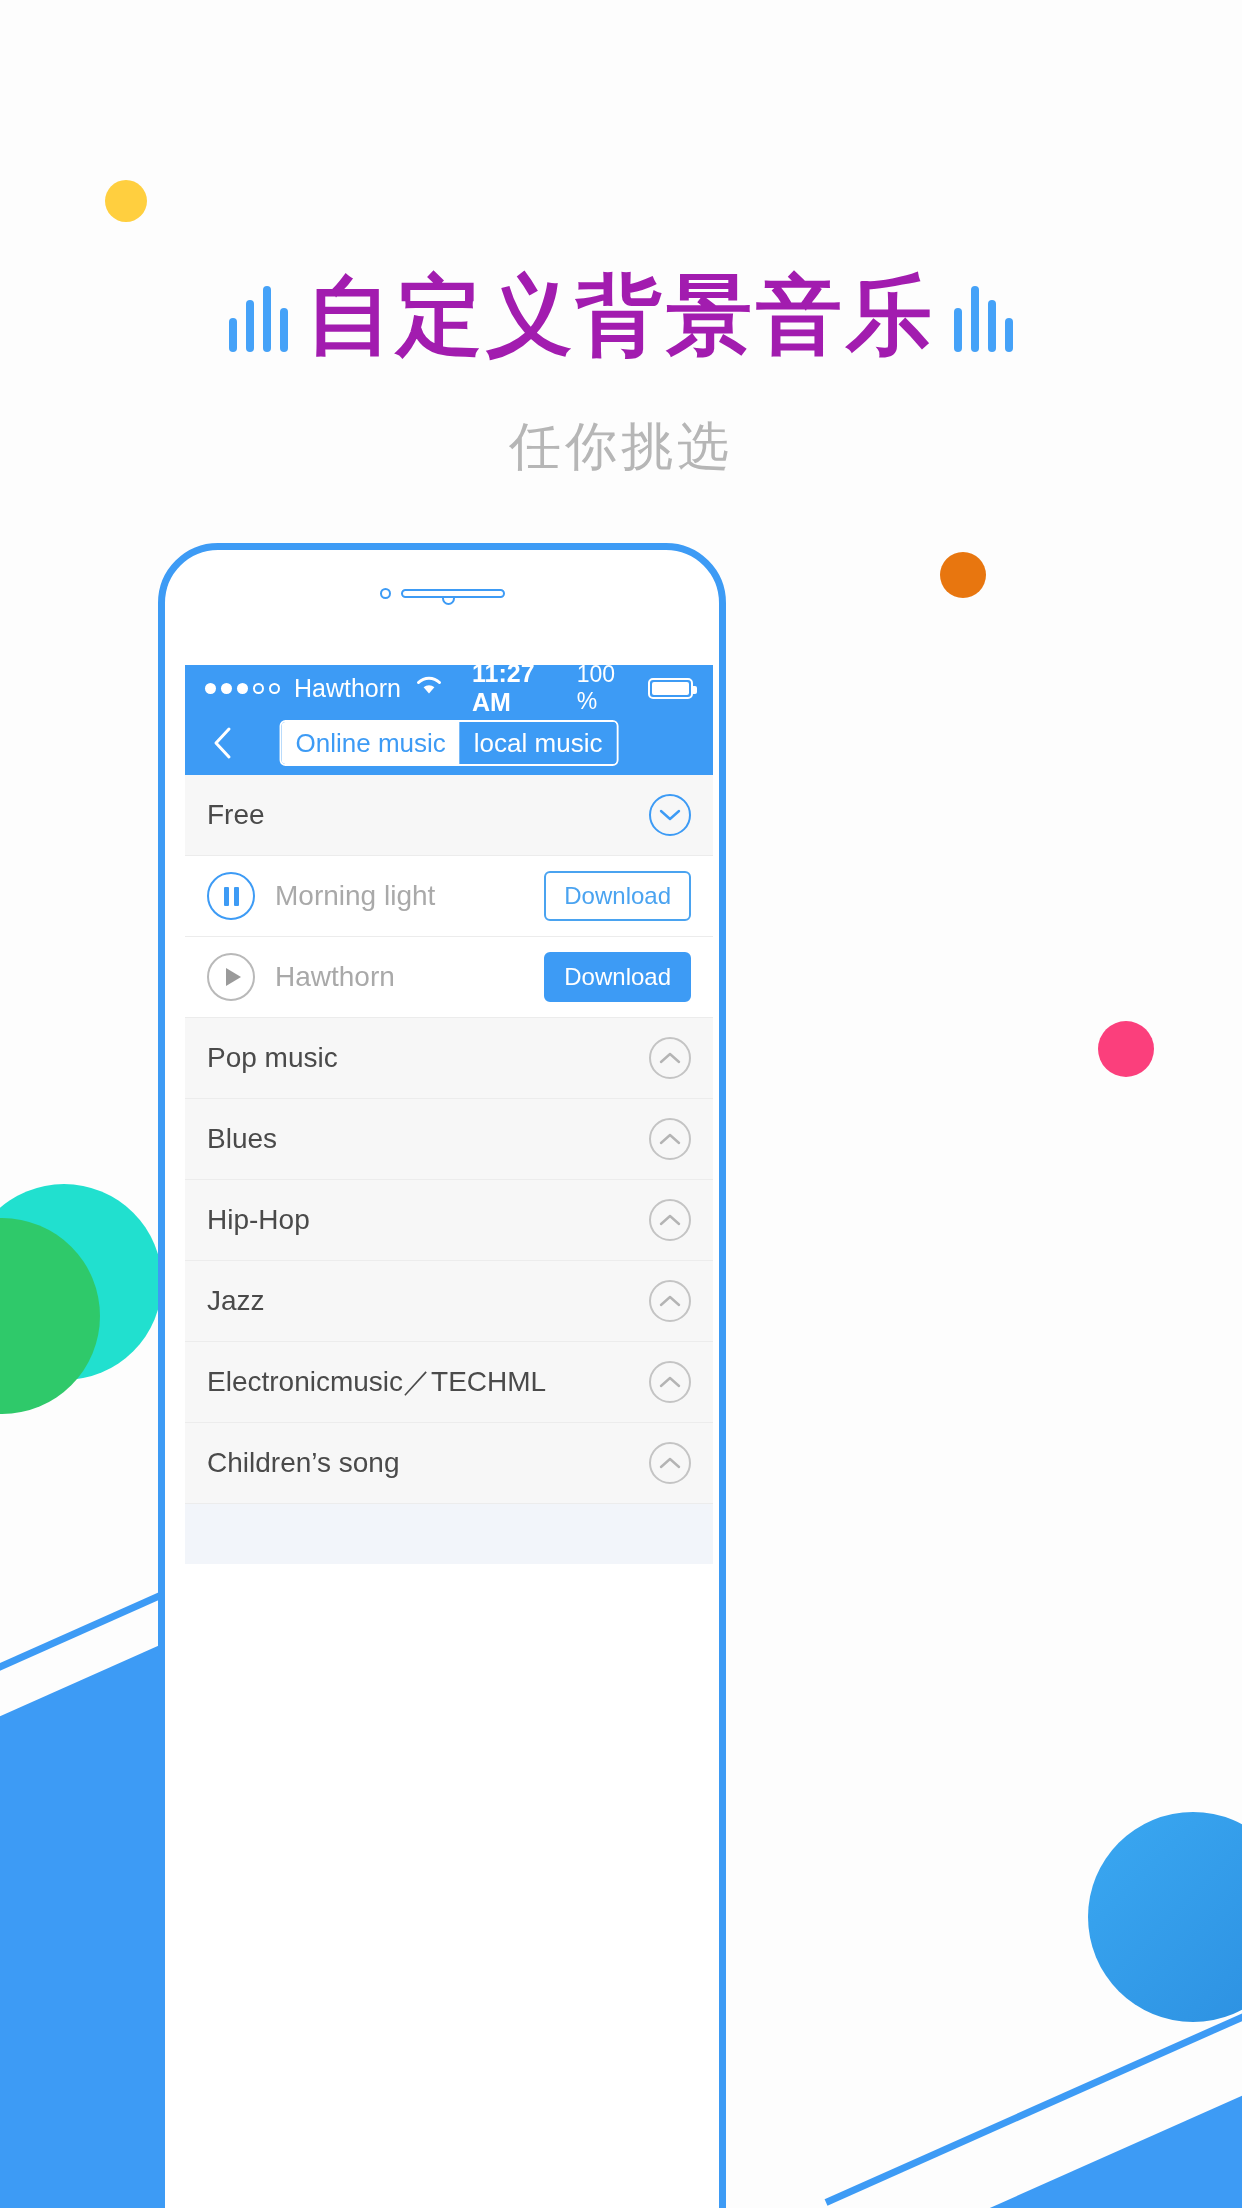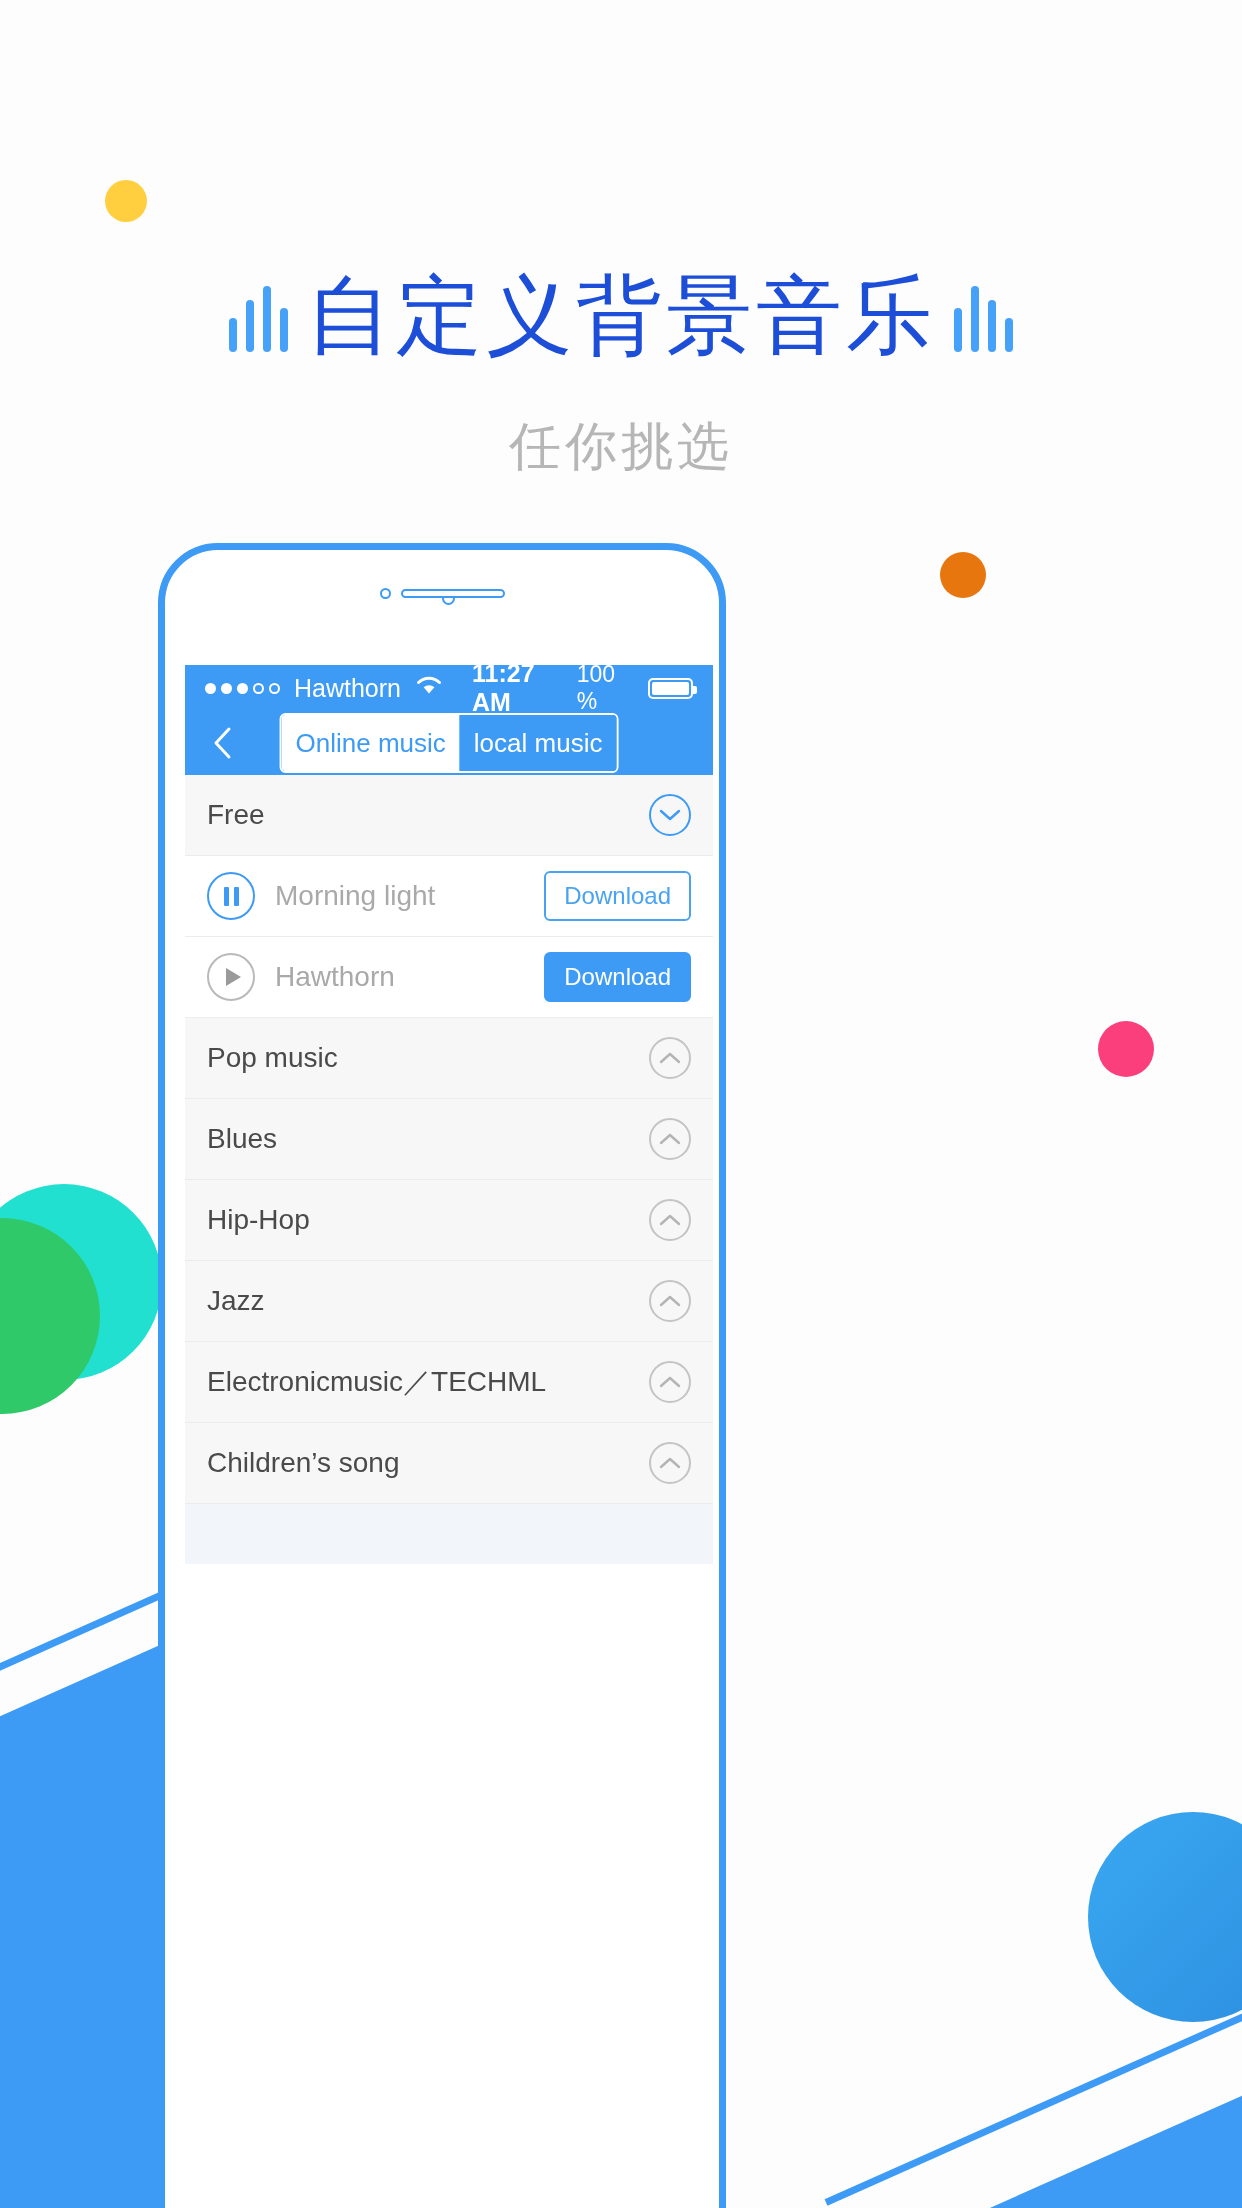--- a/index.html
+++ b/index.html
@@ -52,22 +52,22 @@
   }
 
   
   .headline-wrap {
     position: absolute; left: 0; top: 272px; width: 1242px;
     display: flex; align-items: center; justify-content: center; gap: 18px;
   }
   .eq { display: flex; align-items: flex-end; gap: 9px; height: 74px; }
   .eq span { display: block; width: 8px; background: #45a2f8; border-radius: 4px; }
   .headline {
-    font-size: 86px; line-height: 1; color: #1d4ed8; letter-spacing: 4px;
-    font-family: "DejaVu Sans", "Liberation Sans", sans-serif; font-weight: 400;
+    font-size: 86px; line-height: 1; color: #a21caf; letter-spacing: 4px;
+    font-family: "DejaVu Sans", "Liberation Sans", sans-serif; font-weight: 700;
     white-space: nowrap;
   }
   .subhead {
     position: absolute; left: 0; top: 412px; width: 1242px; text-align: center;
     font-size: 52px; color: #b6b6b6; letter-spacing: 4px;
     font-family: "DejaVu Sans", "Liberation Sans", sans-serif;
   }
 
   
   #phone {
@@ -128,21 +128,21 @@
 
   
   .navbar {
     height: 64px; background: #3d9bf5;
     display: flex; align-items: center; padding: 0 16px; position: relative;
   }
   .backbtn { width: 42px; height: 42px; display:flex; align-items:center; justify-content:center; }
   .segmented {
     position: absolute; left: 50%; transform: translateX(-50%);
     display: flex; border-radius: 6px; overflow: hidden;
-    border: 2px solid #ffffff; height: 60px; text-align: right;
+    border: 2px solid #ffffff; height: 46px; text-align: right;
   }
   .seg {
     display: flex; align-items: center; justify-content: center;
     padding: 0 14px; font-size: 26px; white-space: nowrap;
   }
   .seg.active { background: #ffffff; color: #3d9bf5; }
   .seg.inactive { background: #3d9bf5; color: #ffffff; }
 
   
   .list { background: #fafafa; }

